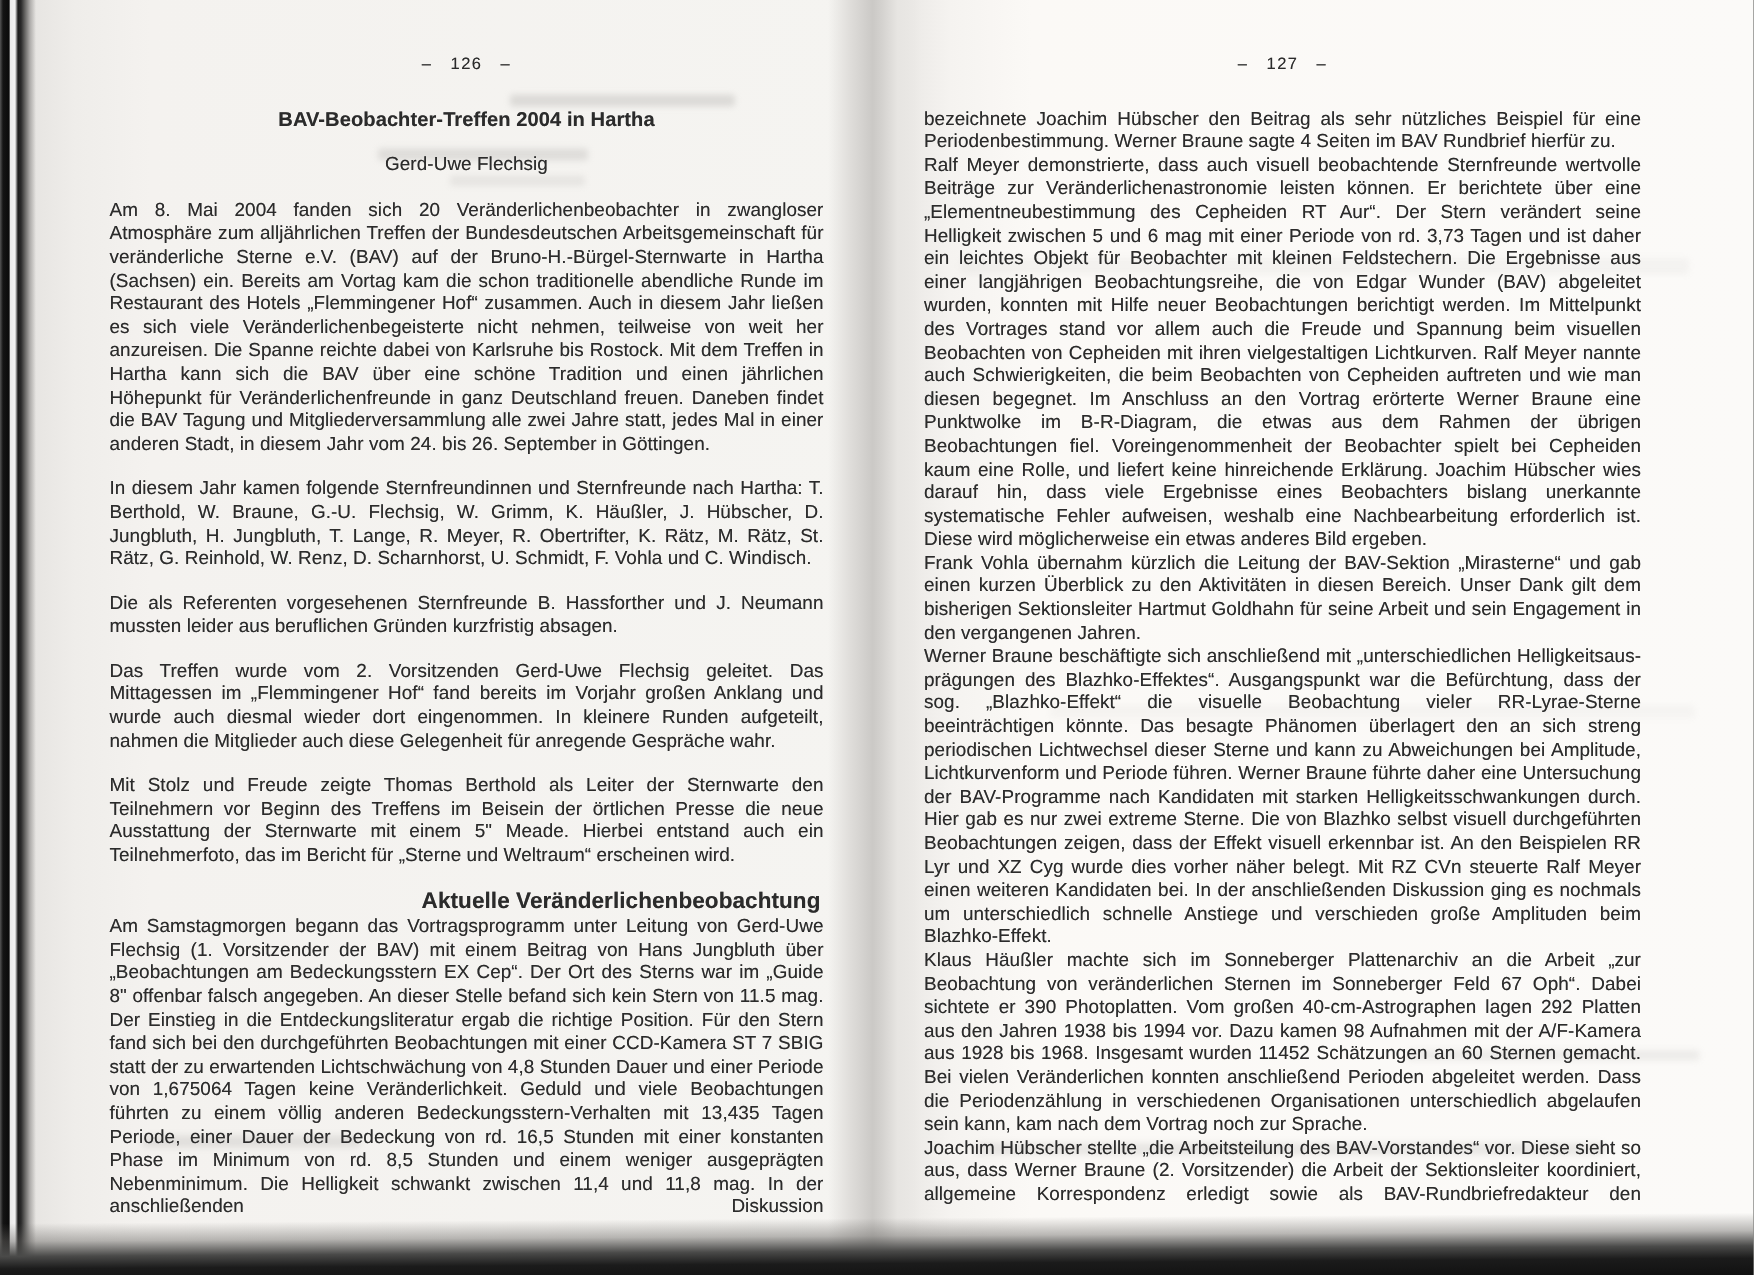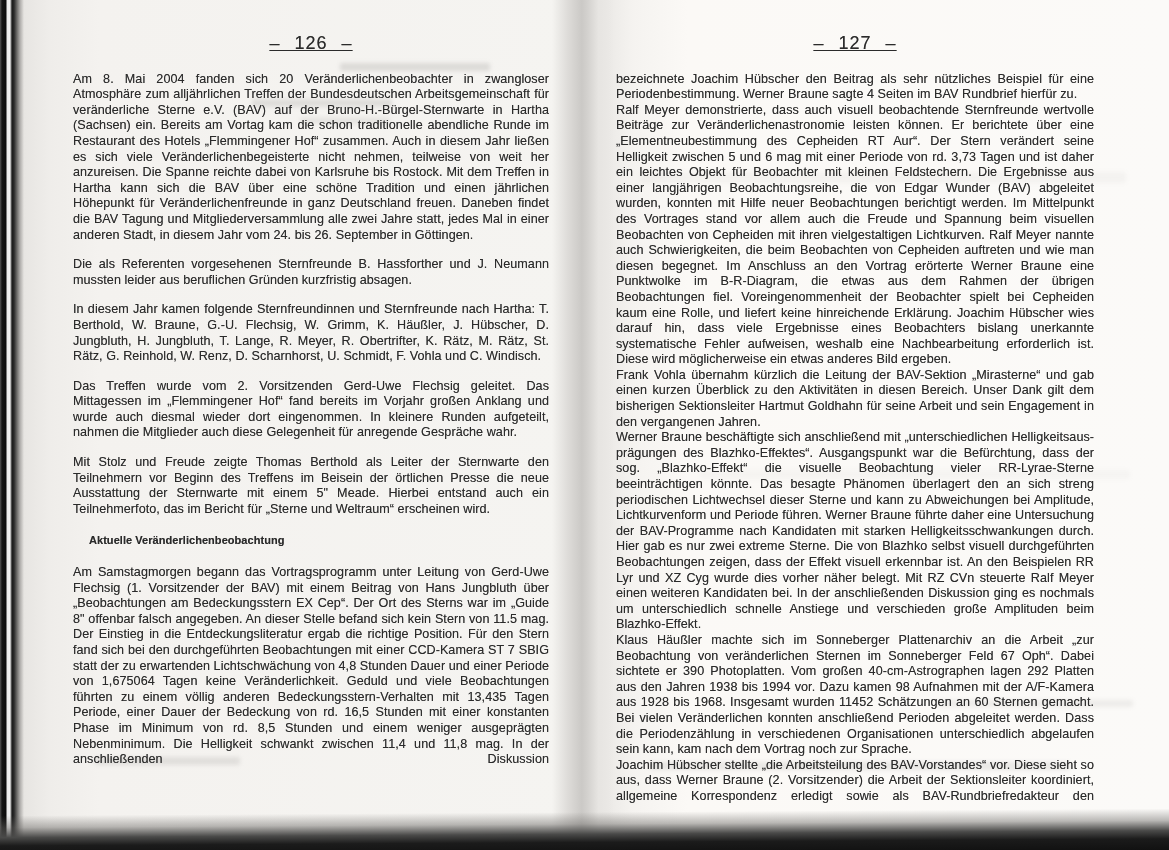--- a/index.html
+++ b/index.html
@@ -31,26 +31,26 @@
   
   .bottom-band{
     position:absolute;left:-12px;right:-12px;bottom:-8px;height:46px;
     transform:rotate(-0.35deg);
     background:linear-gradient(180deg,rgba(120,118,115,0) 0%,rgba(105,103,100,0.45) 26%,#4a4a49 48%,#1b1b1b 66%,#0d0d0d 100%);
   }
   .col{position:absolute;top:36px;font-size:12.6px;line-height:15.6px;text-align:justify;
        text-shadow:0 0 0.3px rgba(50,50,50,0.55);letter-spacing:0.05px;}
   .col-left{left:73px;width:476px;}
   .col-right{left:616px;width:478px;}
-  .page-num{text-align:center;font-size:18px;letter-spacing:1px;word-spacing:8px;margin:0 0 20px;text-decoration:underline;}
+  .page-num{text-align:center;font-size:11px;letter-spacing:1px;word-spacing:8px;margin:0 0 20px;}
   .title{font-size:13.4px;font-weight:bold;text-align:center;margin:0 0 15px;}
   .author{text-align:center;margin:0 0 15px;}
   .col p{margin:0 0 14px;}
   .col-right p{margin:0;}
-  .heading{font-size:11px;font-weight:bold;text-align:left;margin:16px;}
+  .heading{font-size:15px;font-weight:bold;text-align:right;margin:2px;}
   .col-right .heading{margin-top:15px;}
   .cont{text-align-last:justify;}
   .col-left .last{margin-bottom:12px;}
   
   .ghost{position:absolute;background:#b4b2af;filter:blur(2px);border-radius:2px;}
   .g1{left:340px;top:63px;width:150px;height:8px;opacity:.38;}
   .g2{left:252px;top:99px;width:140px;height:8px;opacity:.34;}
   .g3{left:300px;top:117px;width:90px;height:7px;opacity:.22;}
   .g4{left:95px;top:757px;width:145px;height:8px;opacity:.30;}
   .g5{left:650px;top:762px;width:420px;height:8px;opacity:.26;}
@@ -71,23 +71,25 @@
   <div class="ghost g2"></div>
   <div class="ghost g3"></div>
   <div class="ghost g4"></div>
   <div class="ghost g5"></div>
   <div class="ghost g6"></div>
   <div class="ghost g7"></div>
   <div class="ghost g8"></div>
 
   <div class="col col-left">
     <div class="page-num">– 126 –</div>
+    <div class="title">BAV-Beobachter-Treffen 2004 in Hartha</div>
+    <div class="author">Gerd-Uwe Flechsig</div>
     <p>Am 8. Mai 2004 fanden sich 20 Veränderlichenbeobachter in zwangloser Atmosphäre zum alljährlichen Treffen der Bundesdeutschen Arbeitsgemeinschaft für veränderliche Sterne e.V. (BAV) auf der Bruno-H.-Bürgel-Sternwarte in Hartha (Sachsen) ein. Bereits am Vortag kam die schon traditionelle abendliche Runde im Restaurant des Hotels „Flemmingener Hof“ zusammen. Auch in diesem Jahr ließen es sich viele Veränderlichenbegeisterte nicht nehmen, teilweise von weit her anzureisen. Die Spanne reichte dabei von Karlsruhe bis Rostock. Mit dem Treffen in Hartha kann sich die BAV über eine schöne Tradition und einen jährlichen Höhepunkt für Veränderlichenfreunde in ganz Deutschland freuen. Daneben findet die BAV Tagung und Mitgliederversammlung alle zwei Jahre statt, jedes Mal in einer anderen Stadt, in diesem Jahr vom 24. bis 26. September in Göttingen.</p>
+    <p>In diesem Jahr kamen folgende Sternfreundinnen und Sternfreunde nach Hartha: T. Berthold, W. Braune, G.-U. Flechsig, W. Grimm, K. Häußler, J. Hübscher, D. Jungbluth, H. Jungbluth, T. Lange, R. Meyer, R. Obertrifter, K. Rätz, M. Rätz, St. Rätz, G. Reinhold, W. Renz, D. Scharnhorst, U. Schmidt, F. Vohla und C. Windisch.</p>
     <p>Die als Referenten vorgesehenen Sternfreunde B. Hassforther und J. Neumann mussten leider aus beruflichen Gründen kurzfristig absagen.</p>
-    <p>In diesem Jahr kamen folgende Sternfreundinnen und Sternfreunde nach Hartha: T. Berthold, W. Braune, G.-U. Flechsig, W. Grimm, K. Häußler, J. Hübscher, D. Jungbluth, H. Jungbluth, T. Lange, R. Meyer, R. Obertrifter, K. Rätz, M. Rätz, St. Rätz, G. Reinhold, W. Renz, D. Scharnhorst, U. Schmidt, F. Vohla und C. Windisch.</p>
     <p>Das Treffen wurde vom 2. Vorsitzenden Gerd-Uwe Flechsig geleitet. Das Mittagessen im „Flemmingener Hof“ fand bereits im Vorjahr großen Anklang und wurde auch diesmal wieder dort eingenommen. In kleinere Runden aufgeteilt, nahmen die Mitglieder auch diese Gelegenheit für anregende Gespräche wahr.</p>
     <p>Mit Stolz und Freude zeigte Thomas Berthold als Leiter der Sternwarte den Teilnehmern vor Beginn des Treffens im Beisein der örtlichen Presse die neue Ausstattung der Sternwarte mit einem 5" Meade. Hierbei entstand auch ein Teilnehmerfoto, das im Bericht für „Sterne und Weltraum“ erscheinen wird.</p>
     <div class="heading">Aktuelle Veränderlichenbeobachtung</div>
     <p class="cont last">Am Samstagmorgen begann das Vortragsprogramm unter Leitung von Gerd-Uwe Flechsig (1. Vorsitzender der BAV) mit einem Beitrag von Hans Jungbluth über „Beobachtungen am Bedeckungsstern EX Cep“. Der Ort des Sterns war im „Guide 8" offenbar falsch angegeben. An dieser Stelle befand sich kein Stern von 11.5 mag. Der Einstieg in die Entdeckungsliteratur ergab die richtige Position. Für den Stern fand sich bei den durchgeführten Beobachtungen mit einer CCD-Kamera ST 7 SBIG statt der zu erwartenden Lichtschwächung von 4,8 Stunden Dauer und einer Periode von 1,675064 Tagen keine Veränderlichkeit. Geduld und viele Beobachtungen führten zu einem völlig anderen Bedeckungsstern-Verhalten mit 13,435 Tagen Periode, einer Dauer der Bedeckung von rd. 16,5 Stunden mit einer konstanten Phase im Minimum von rd. 8,5 Stunden und einem weniger ausgeprägten Nebenminimum. Die Helligkeit schwankt zwischen 11,4 und 11,8 mag. In der anschließenden Diskussion</p>
   </div>
 
   <div class="col col-right">
     <div class="page-num">– 127 –</div>
     <p>bezeichnete Joachim Hübscher den Beitrag als sehr nützliches Beispiel für eine Periodenbestimmung. Werner Braune sagte 4 Seiten im BAV Rundbrief hierfür zu.</p>
     <p>Ralf Meyer demonstrierte, dass auch visuell beobachtende Sternfreunde wertvolle Beiträge zur Veränderlichenastronomie leisten können. Er berichtete über eine „Elementneubestimmung des Cepheiden RT Aur“. Der Stern verändert seine Helligkeit zwischen 5 und 6 mag mit einer Periode von rd. 3,73 Tagen und ist daher ein leichtes Objekt für Beobachter mit kleinen Feldstechern. Die Ergebnisse aus einer langjährigen Beobachtungsreihe, die von Edgar Wunder (BAV) abgeleitet wurden, konnten mit Hilfe neuer Beobachtungen berichtigt werden. Im Mittelpunkt des Vortrages stand vor allem auch die Freude und Spannung beim visuellen Beobachten von Cepheiden mit ihren vielgestaltigen Lichtkurven. Ralf Meyer nannte auch Schwierigkeiten, die beim Beobachten von Cepheiden auftreten und wie man diesen begegnet. Im Anschluss an den Vortrag erörterte Werner Braune eine Punktwolke im B-R-Diagram, die etwas aus dem Rahmen der übrigen Beobachtungen fiel. Voreingenommenheit der Beobachter spielt bei Cepheiden kaum eine Rolle, und liefert keine hinreichende Erklärung. Joachim Hübscher wies darauf hin, dass viele Ergebnisse eines Beobachters bislang unerkannte systematische Fehler aufweisen, weshalb eine Nachbearbeitung erforderlich ist. Diese wird möglicherweise ein etwas anderes Bild ergeben.</p>

